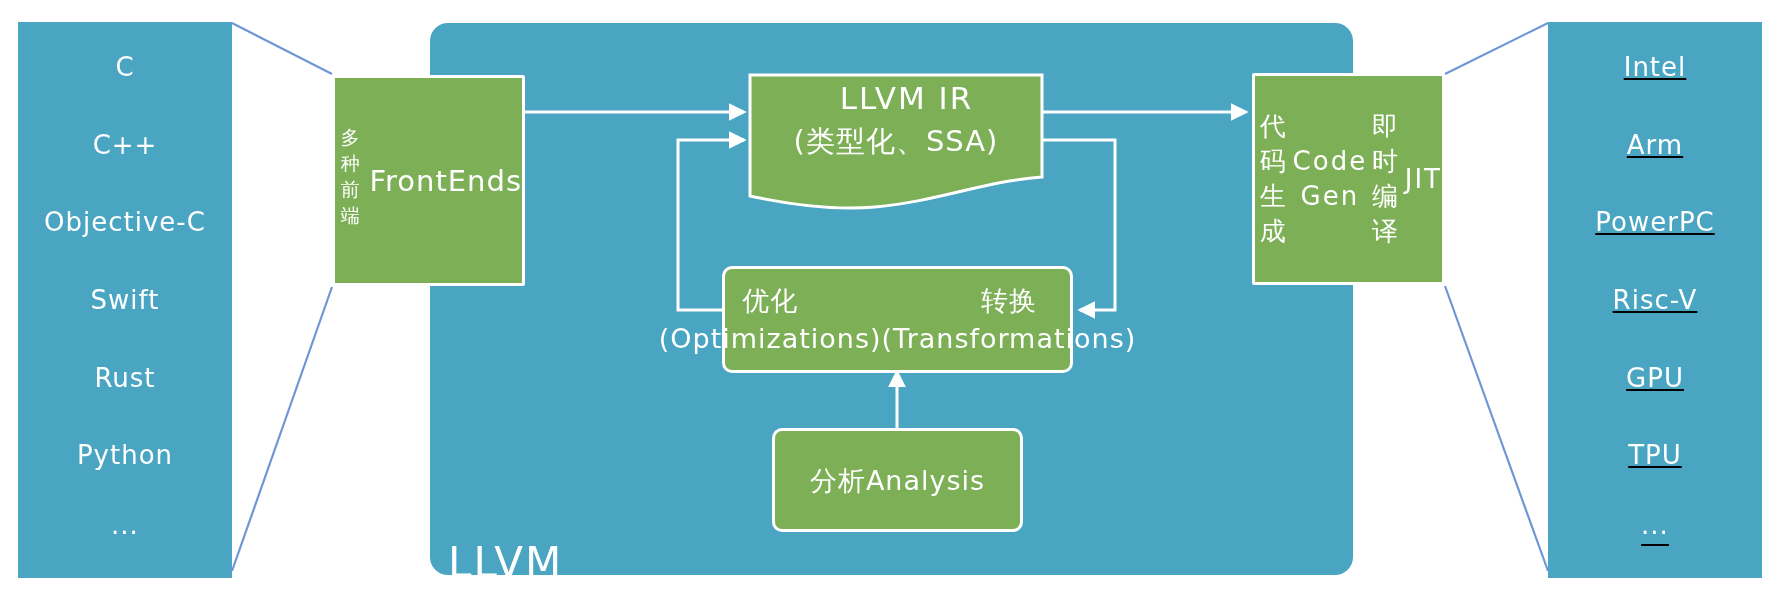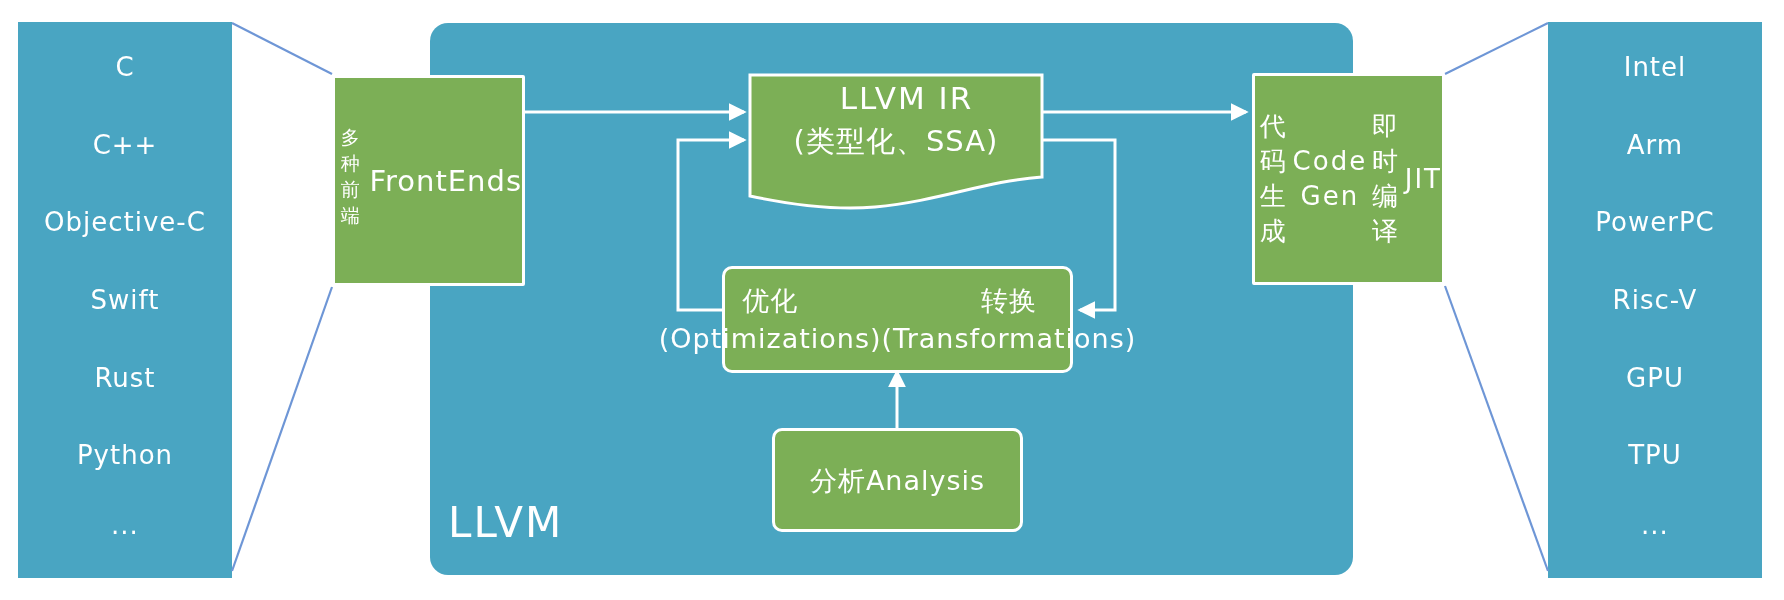--- a/index.html
+++ b/index.html
@@ -16,29 +16,29 @@
   .panel{
     position:absolute;top:22px;height:556px;width:214px;
     background:var(--blue);z-index:1;
     display:flex;flex-direction:column;justify-content:space-around;
     align-items:center;padding:6px 0;box-sizing:border-box;
   }
   .panel .item{
     color:#fff;font-size:26px;letter-spacing:1px;white-space:nowrap;
   }
   #left-panel{left:18px;}
-  #right-panel{left:1548px;}
+  #right-panel{left:1548px;text-decoration:underline;}
 
   
   #llvm-container{
     position:absolute;left:430px;top:23px;width:923px;height:552px;
     background:var(--blue);border-radius:18px;z-index:1;
   }
   #llvm-label{
-    position:absolute;left:448px;top:498px;z-index:3;
+    position:absolute;left:448px;top:538px;z-index:3;
     color:#fff;font-size:42px;letter-spacing:2px;
   }
 
   
   #overlay{position:absolute;left:0;top:0;z-index:2;pointer-events:none;}
 
   
   .gbox{
     position:absolute;background:var(--green);z-index:3;
     border:3px solid #fff;box-sizing:border-box;

